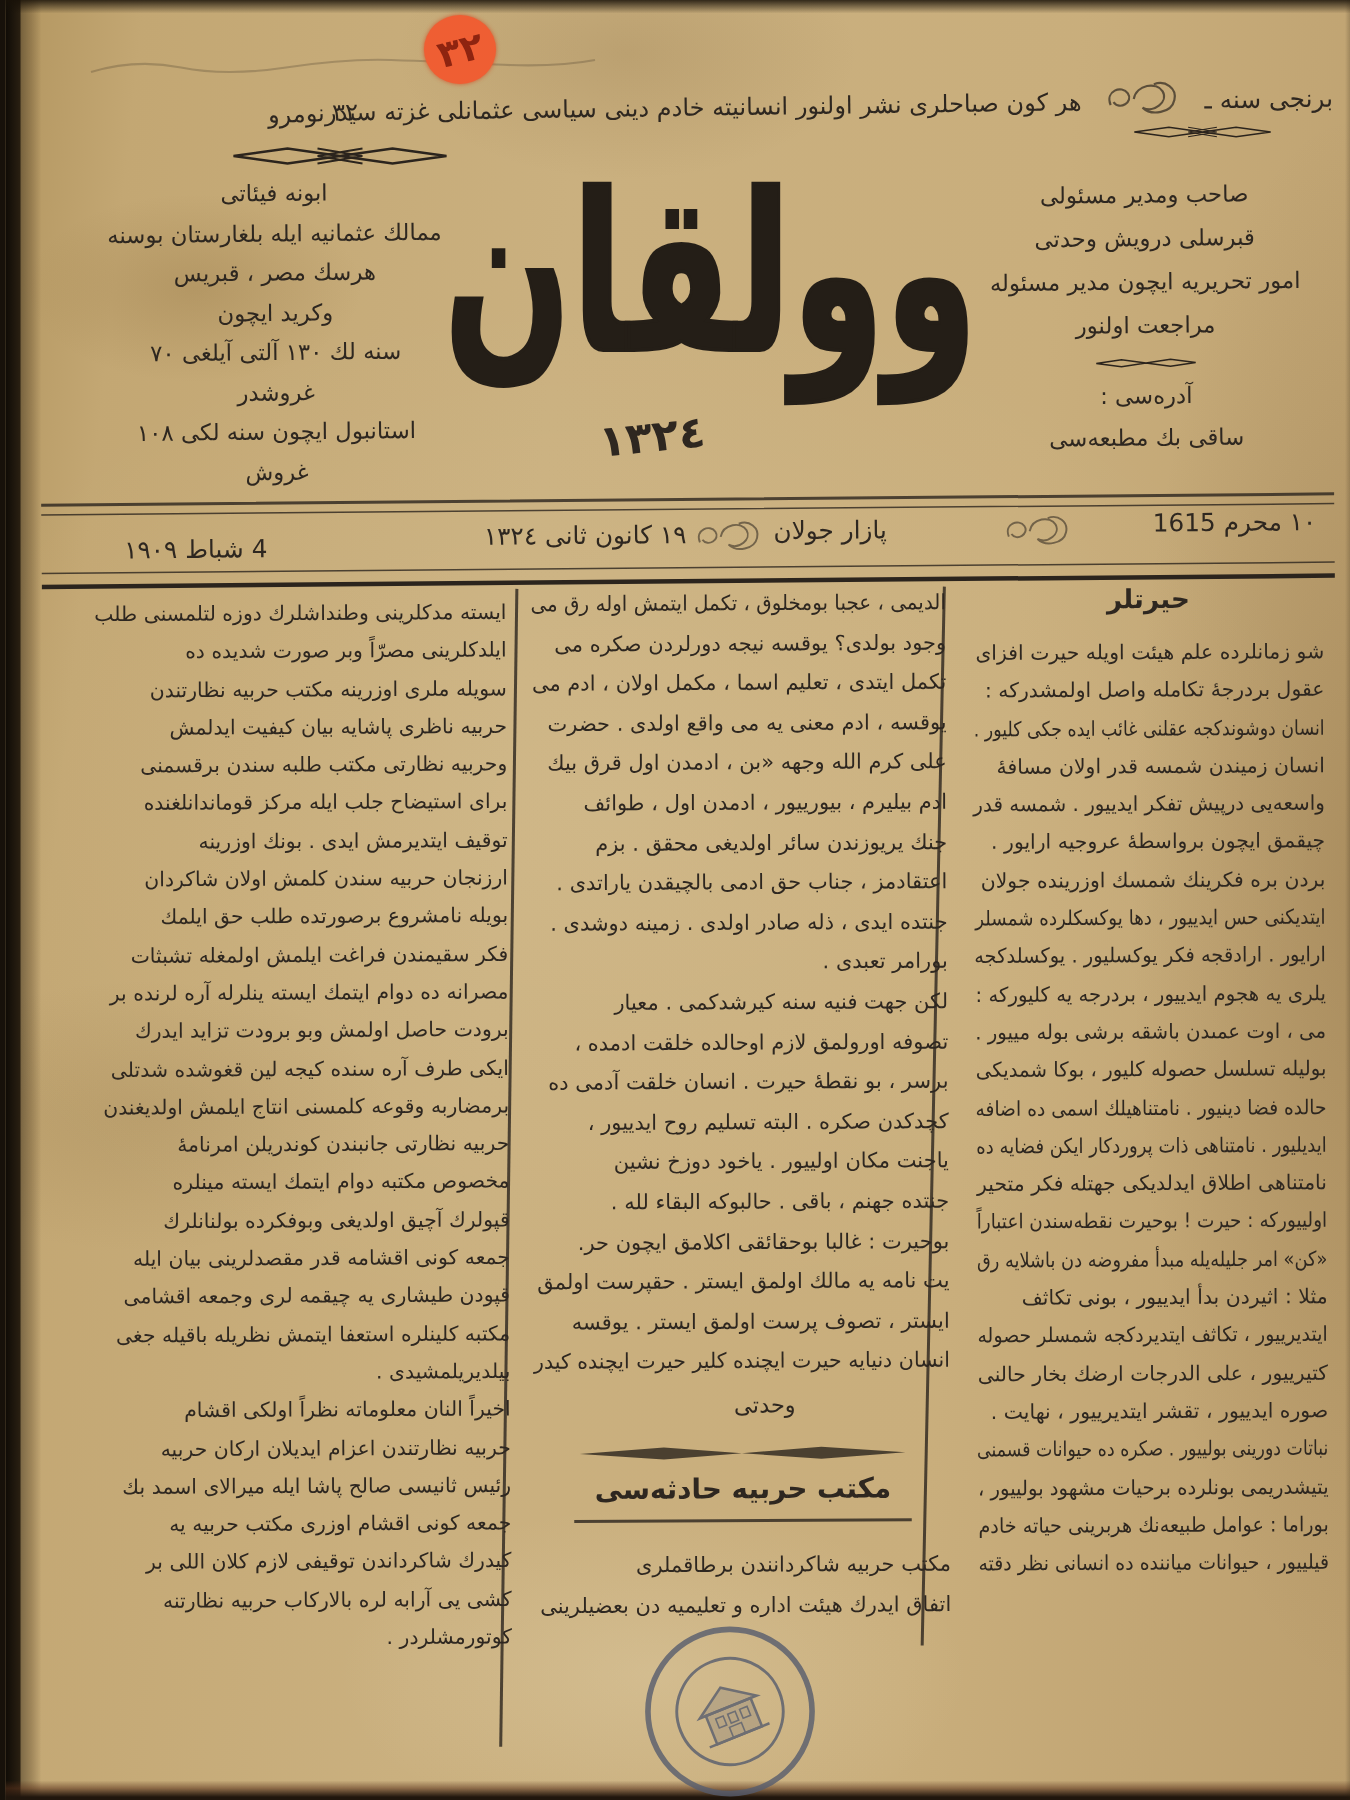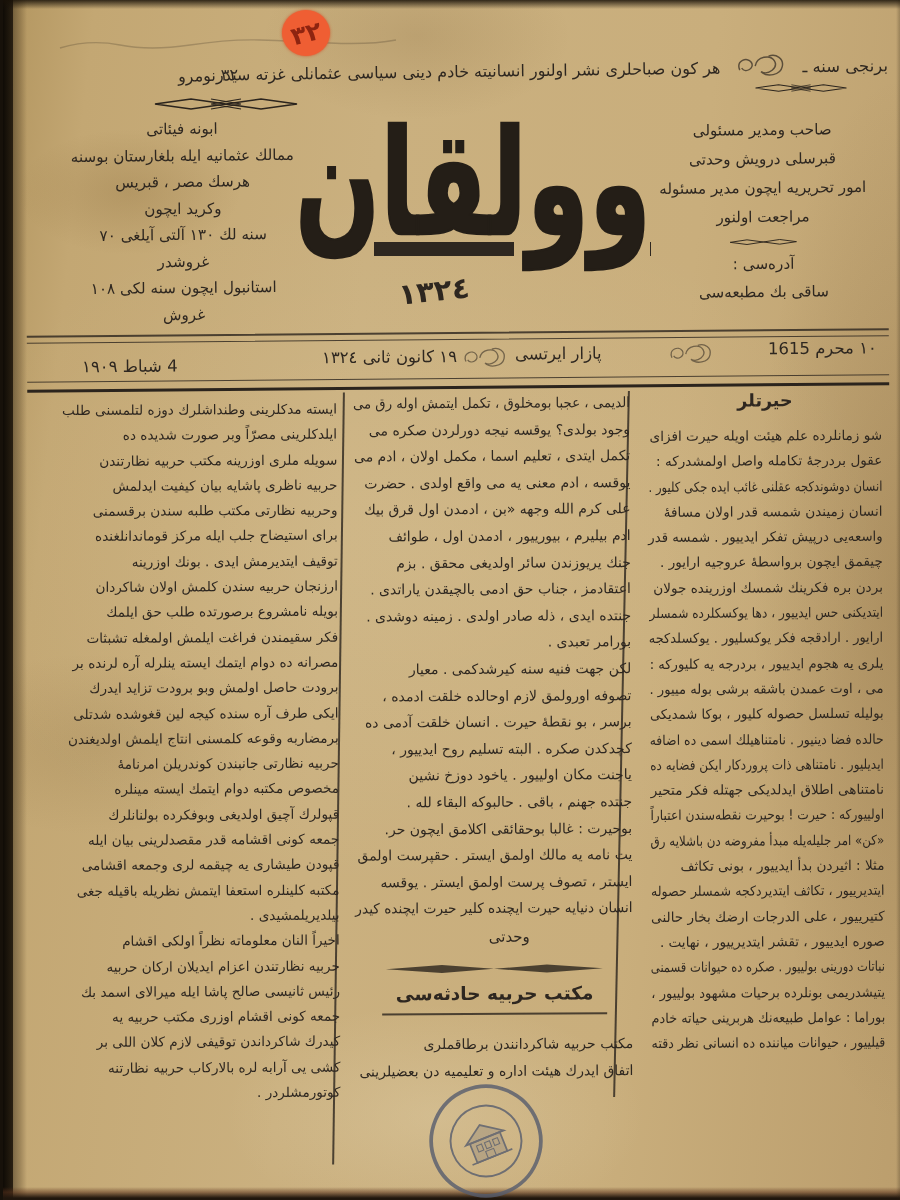--- a/index.html
+++ b/index.html
@@ -52,21 +52,21 @@
   #bowtie-2{left:750px;top:82px;width:96px;height:12px;}
   #pencil-line{left:55px;top:36px;width:360px;height:20px;opacity:.55;}
 
   .info-box{width:256px;text-align:center;font-size:15.2px;line-height:26.5px;direction:rtl;transform:rotate(-.6deg);}
   #sub-box{left:52px;top:116px;}
   #mgmt-box{left:632px;top:116px;width:256px;line-height:29px;}
   #mgmt-orn{width:70px;height:12px;margin:4px auto 2px auto;}
   #mgmt-box .addr{line-height:28px;}
 
   
-  #masthead{left:292px;top:84px;width:356px;height:204px;text-align:left;text-decoration:underline;}
+  #masthead{left:292px;top:84px;width:356px;height:204px;text-align:left;}
   #masthead-title{font-size:146px;font-weight:bold;line-height:198px;white-space:nowrap;
     transform-origin:center;color:#241e17;-webkit-text-stroke:2.5px #241e17;}
   #masthead-year{left:366px;top:274px;width:130px;text-align:center;font-size:29px;font-weight:bold;
     transform:rotate(-6deg);letter-spacing:2px;}
 
   
   #dateline{left:24px;top:332px;width:862px;height:58px;transform:rotate(-.5deg);font-size:16.5px;direction:rtl;}
   #rule-a{left:0;top:0;width:100%;height:5px;border-top:2px solid var(--ink-soft);border-bottom:1px solid var(--ink-soft);}
   #rule-b{left:0;top:46px;width:100%;height:7px;border-top:1px solid var(--ink-soft);border-bottom:3px solid #2b241d;}
   #dateline .dt{position:absolute;white-space:nowrap;}
@@ -182,21 +182,21 @@
   <div class="abs" id="masthead-year">١٣٢٤</div>
 
   <div class="abs" id="dateline">
     <div class="abs" id="rule-a"></div>
     <span class="dt" id="dt-hijri">١٠ محرم 1615</span>
     <span class="dt-orn" id="dt-orn1">
       <svg viewBox="0 0 60 30">
           <path d="M8 18 C4 8 16 4 20 10 C24 16 14 22 10 16 M24 14 C26 4 40 2 44 9 C48 16 38 24 30 20 C36 26 50 24 52 15 C54 7 46 1 38 4" fill="none" stroke="rgba(46,39,32,.7)" stroke-width="1.5"></path>
         </svg>
     </span>
-    <span class="dt" id="dt-day">پازار ايرتسى</span>
+    <span class="dt" id="dt-day">پازار جولان</span>
     <span class="dt-orn" id="dt-orn2">
       <svg viewBox="0 0 60 30">
           <path d="M8 18 C4 8 16 4 20 10 C24 16 14 22 10 16 M24 14 C26 4 40 2 44 9 C48 16 38 24 30 20 C36 26 50 24 52 15 C54 7 46 1 38 4" fill="none" stroke="rgba(46,39,32,.7)" stroke-width="1.5"></path>
         </svg>
     </span>
     <span class="dt" id="dt-rumi">١٩ كانون ثانى ١٣٢٤</span>
     <span class="dt" id="dt-greg">4 شباط ١٩٠٩</span>
     <div class="abs" id="rule-b"></div>
   </div>
 

